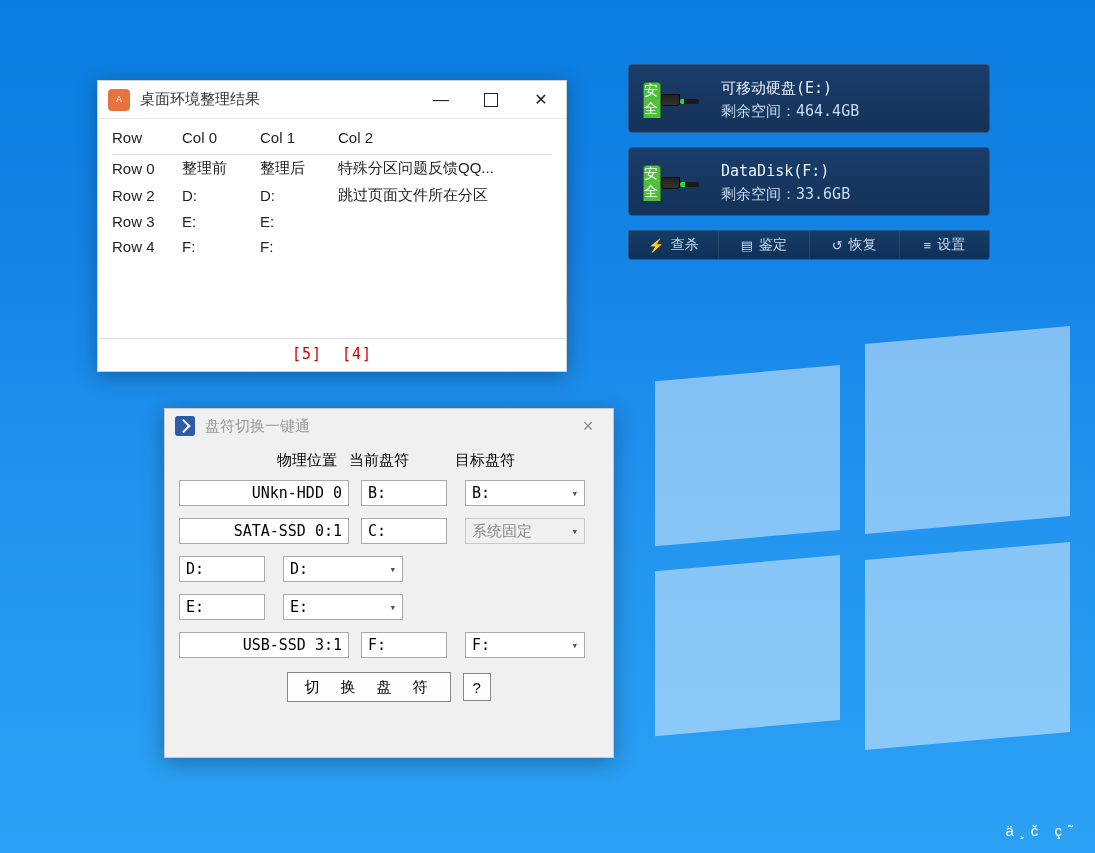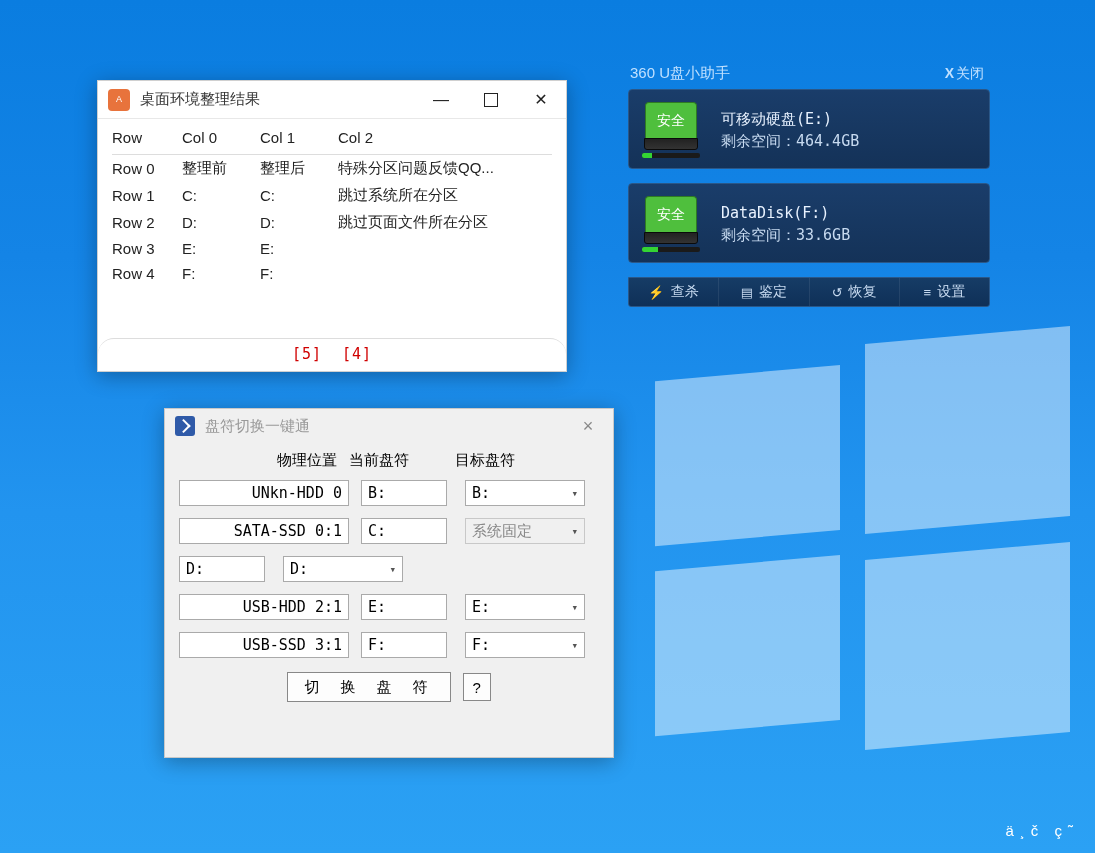--- a/index.html
+++ b/index.html
@@ -35,21 +35,21 @@
   .win1-title .wbtn.maxbox { }
   .win1-title .wbtn.maxbox::before { content:""; display:block; width:12px; height:12px; border:1px solid #222; }
   .win1-body { flex: 1; padding: 6px 14px 0 14px; font-size: 15px; color: #222; }
   .win1-body table { width: 100%; border-collapse: collapse; }
   .win1-body td, .win1-body th { text-align: left; padding: 4px 8px 4px 0; font-weight: normal; }
   .win1-body th { border-bottom: 1px solid #ddd; padding-bottom: 8px; padding-top:4px;}
   .win1-body tbody td:first-child { width: 70px; }
   .win1-body thead th:nth-child(1){width:70px;}
   .win1-body thead th:nth-child(2){width:78px;}
   .win1-body thead th:nth-child(3){width:78px;margin-left:28px;}
-  .win1-footer { border-top: 1px solid #ddd; text-align: center; padding: 6px 0 8px 0; font-family: "Consolas","SimSun",monospace; font-size: 15px; color: #d00000; letter-spacing: 1px; border-radius: 16px;}
+  .win1-footer { border-top: 1px solid #ddd; text-align: center; padding: 6px 0 8px 0; font-family: "Consolas","SimSun",monospace; font-size: 15px; color: #d00000; letter-spacing: 1px;}
   .win1-footer a { color:#d00000; text-decoration:none;}
 
   
   .win2 {
     position: absolute; left: 124px; top: 408px; width: 450px; height: 350px;
     background: #f0f0f0; border: 1px solid #c8c8c8; box-shadow: 0 4px 20px rgba(0,0,0,0.3);
     display: flex; flex-direction: column; margin-left: 40px;
   }
   .win2-title {
     height: 34px; display: flex; align-items: center; padding: 0 10px; color: #999;
@@ -88,21 +88,21 @@
     position: absolute; left: 628px; top: 64px; width: 362px;
   }
   .usb-title { display:flex; align-items:center; justify-content:space-between; color:#bfe0ff; font-size:15px; padding: 0 6px 6px 2px;}
   .usb-close { cursor:pointer; font-size:14px; }
   .usb-close .x { font-weight:bold; margin-right:2px; font-family:sans-serif;}
   .usb-card {
     background: linear-gradient(180deg,#1a3d6a,#143258);
     border:1px solid #2a5788; border-radius:4px; padding: 12px 14px 10px 14px; margin-bottom: 14px;
     display:flex; align-items:center; gap: 22px;
   }
-  .usb-disk { width:56px; display:flex; flex-direction:column; align-items:center; }
+  .usb-disk { width:56px; display:flex; flex-direction:row; align-items:center; }
   .usb-disk .top { width:52px; height:36px; background:#4fbf3d; border-radius:4px 4px 0 0; display:flex; align-items:center; justify-content:center; color:#fff; font-size:14px; border:1px solid #2e7a23; border-bottom:none;}
   .usb-disk .base { width:54px; height:12px; background: linear-gradient(180deg,#222,#333); border-radius:0 0 3px 3px; border:1px solid #0a0a0a;}
   .usb-disk .bar { width:58px; height:5px; background:#1a1a1a; margin-top:3px; border-radius:2px; position:relative; overflow:hidden;}
   .usb-disk .bar .fill { position:absolute; left:0; top:0; bottom:0; background:#34d434;}
   .usb-info { flex:1; color:#e8f2ff; font-size:15px; font-family:"Consolas","SimSun",monospace; line-height:1.5;}
   .usb-info .name { font-weight:normal;}
   .usb-info .space { color:#c7daf0;}
   .usb-toolbar {
     background: linear-gradient(180deg,#163c66,#0f3058);
     border:1px solid #2a5788; border-radius:0 0 3px 3px; height:30px; display:flex;
@@ -144,26 +144,20 @@
       </tr>
         </thead>
       <tbody id="win1-rows">
           <tr>
             <td>Row 0</td>
             <td>整理前</td>
             <td>整理后</td>
             <td>特殊分区问题反馈QQ...</td>
           </tr>
           <tr>
-            <td>Row 1</td>
-            <td>C:</td>
-            <td>C:</td>
-            <td>跳过系统所在分区</td>
-          </tr>
-          <tr>
             <td>Row 2</td>
             <td>D:</td>
             <td>D:</td>
             <td>跳过页面文件所在分区</td>
           </tr>
           <tr>
             <td>Row 3</td>
             <td>E:</td>
             <td>E:</td>
             <td></td>
@@ -213,21 +207,20 @@
           </div>
         </div>
         <div class="win2-row">
           <div class="cell2">D:</div>
           <div class="cell3">
             <span class="v">D:</span>
             <span class="chev">▾</span>
           </div>
         </div>
         <div class="win2-row">
-          <div class="cell1">USB-HDD 2:1</div>
           <div class="cell2">E:</div>
           <div class="cell3">
             <span class="v">E:</span>
             <span class="chev">▾</span>
           </div>
         </div>
         <div class="win2-row">
           <div class="cell1">USB-SSD 3:1</div>
           <div class="cell2">F:</div>
           <div class="cell3">
@@ -239,24 +232,20 @@
     <div class="win2-btns">
       <div style="display:flex; gap:12px; align-items:center;">
         <div class="btn">切 换 盘 符</div>
         <div class="help">?</div>
       </div>
     </div>
   </div>
 </div>
 
 <div class="usb">
-  <div class="usb-title">
-    <span>360 U盘小助手</span>
-    <span class="usb-close"><span class="x">X</span><span>关闭</span></span>
-  </div>
   <div id="usb-cards">
       <div class="usb-card">
         <div class="usb-disk">
           <div class="top">安全</div>
           <div class="base"></div>
           <div class="bar">
             <div class="fill" style="width: 18%;"></div>
           </div>
         </div>
         <div class="usb-info">

